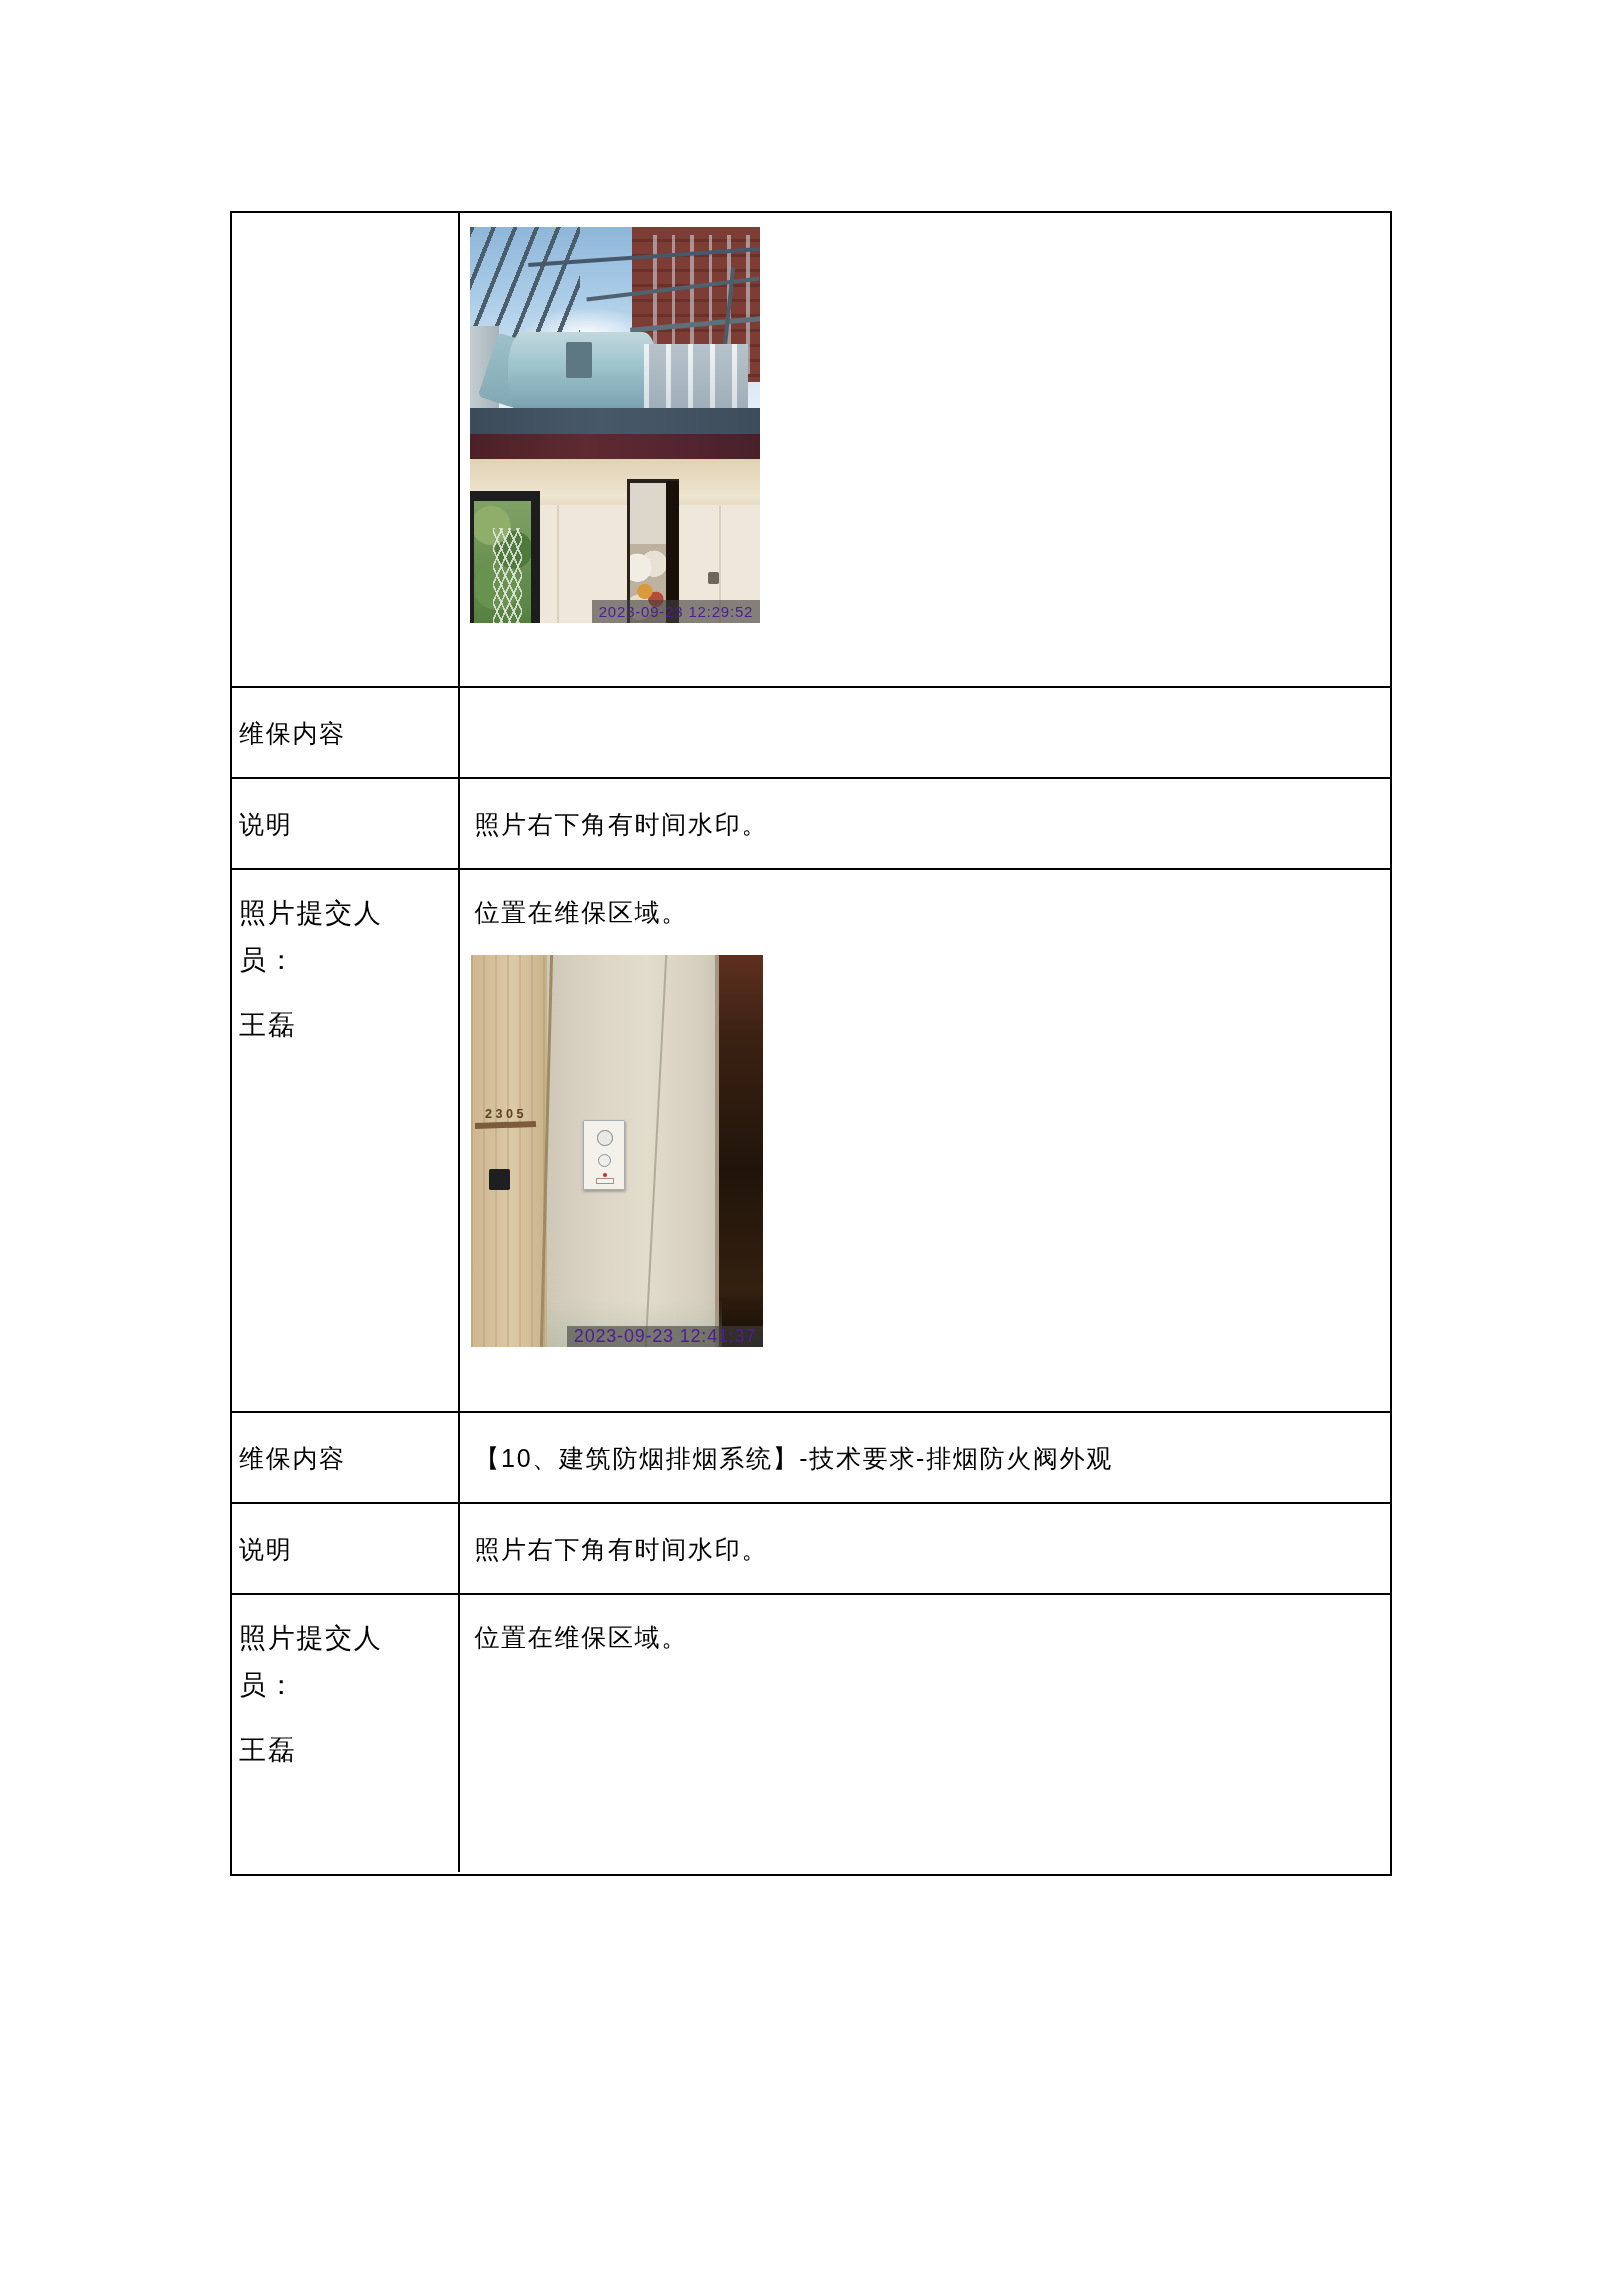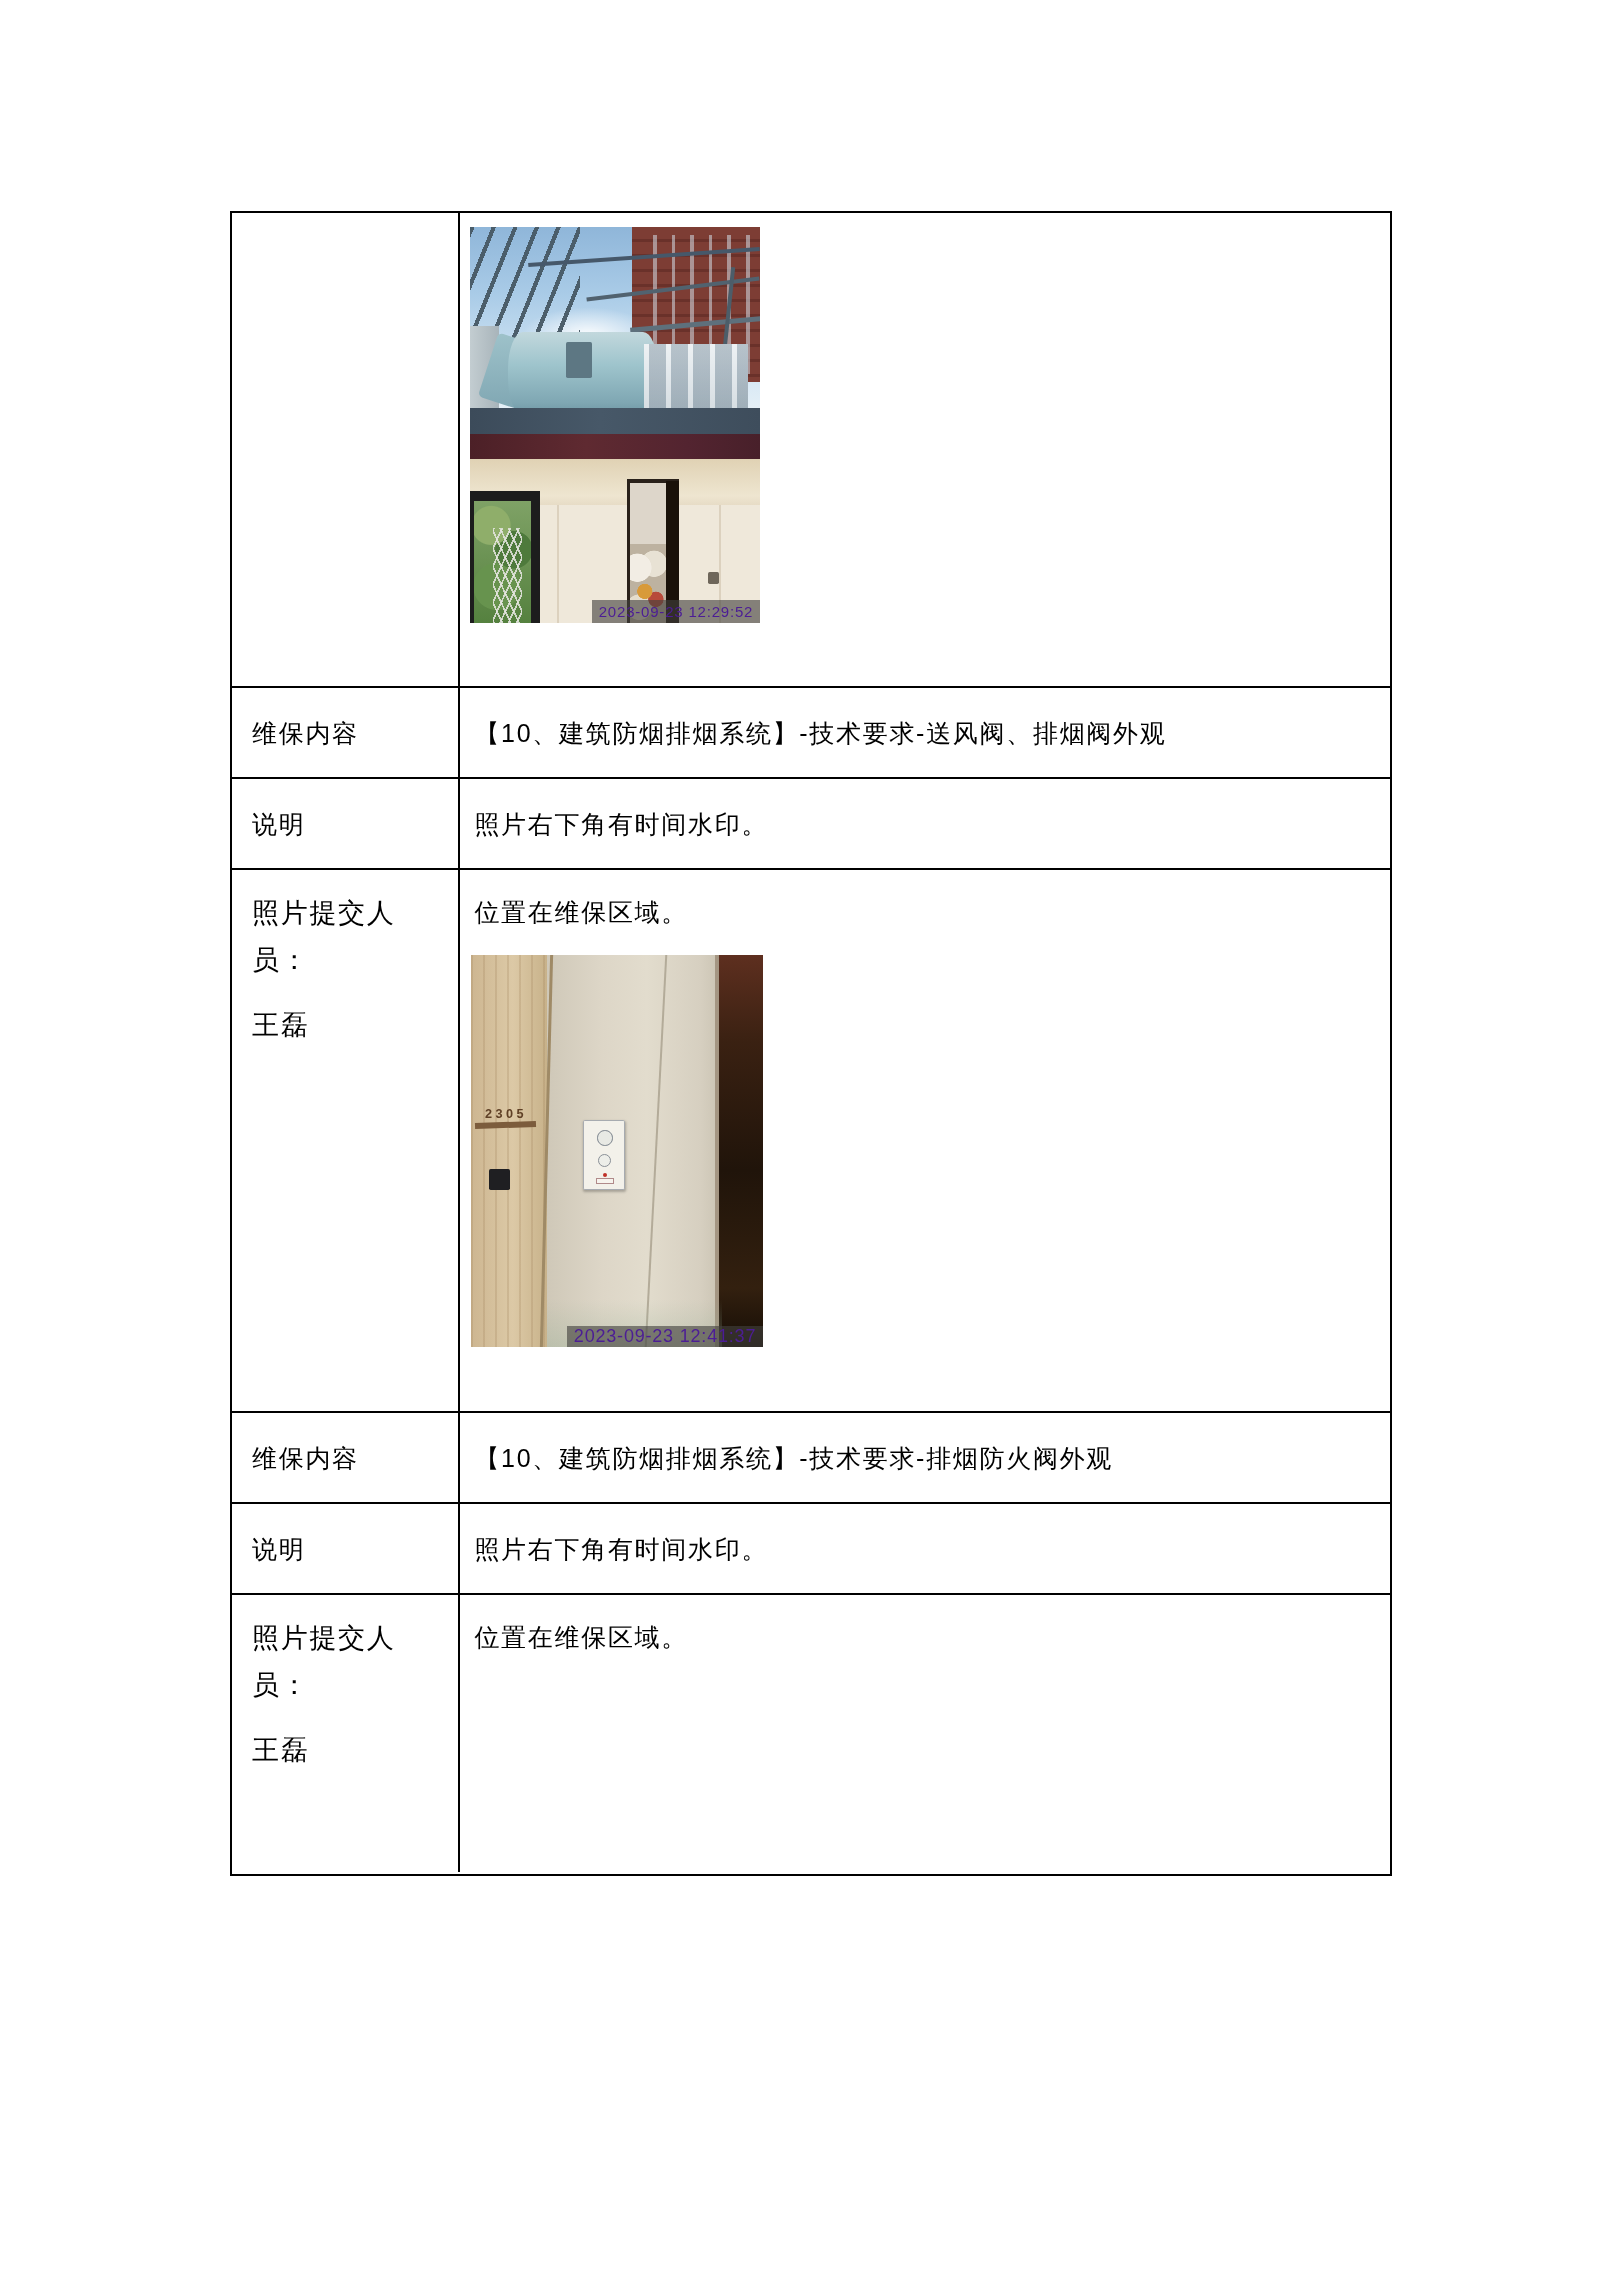--- a/index.html
+++ b/index.html
@@ -19,21 +19,21 @@
     box-sizing:border-box;
     display:flex;flex-direction:column;
     background:#fff;
   }
   .t-row{display:flex;box-sizing:border-box;flex:0 0 auto;}
   .t-row + .t-row{border-top:2.5px solid #000;}
   .cell{box-sizing:border-box;position:relative;}
   .cell-l{
     width:228px;flex:0 0 228px;
     border-right:2.5px solid #000;
-    padding-left:20px;
+    padding-left:7px;
   }
   .cell-r{flex:1 1 auto;padding-left:14.4px;}
   .v-center{display:flex;align-items:center;}
   .row-photo{height:473px;}
   .row-label1{height:91px;}
   .row-label2{height:91px;}
   .row-submit1{height:543px;}
   .row-label3{height:91px;}
   .row-label4{height:91px;}
   .row-submit2{height:279px;}
@@ -197,23 +197,20 @@
           <div class="p1-socket"></div>
           <div class="ts-strip">2023-09-23 12:29:52</div>
         </div>
       </div>
     </div>
 
     <div class="t-row row-label1">
       <div class="cell cell-l v-center">
         <span class="cell-text">维保内容</span>
       </div>
-      <div class="cell cell-r v-center">
-        <span class="cell-text">【10、建筑防烟排烟系统】-技术要求-送风阀、排烟阀外观</span>
-      </div>
     </div>
 
     <div class="t-row row-label2">
       <div class="cell cell-l v-center">
         <span class="cell-text">说明</span>
       </div>
       <div class="cell cell-r v-center">
         <span class="cell-text">照片右下角有时间水印。</span>
       </div>
     </div>

